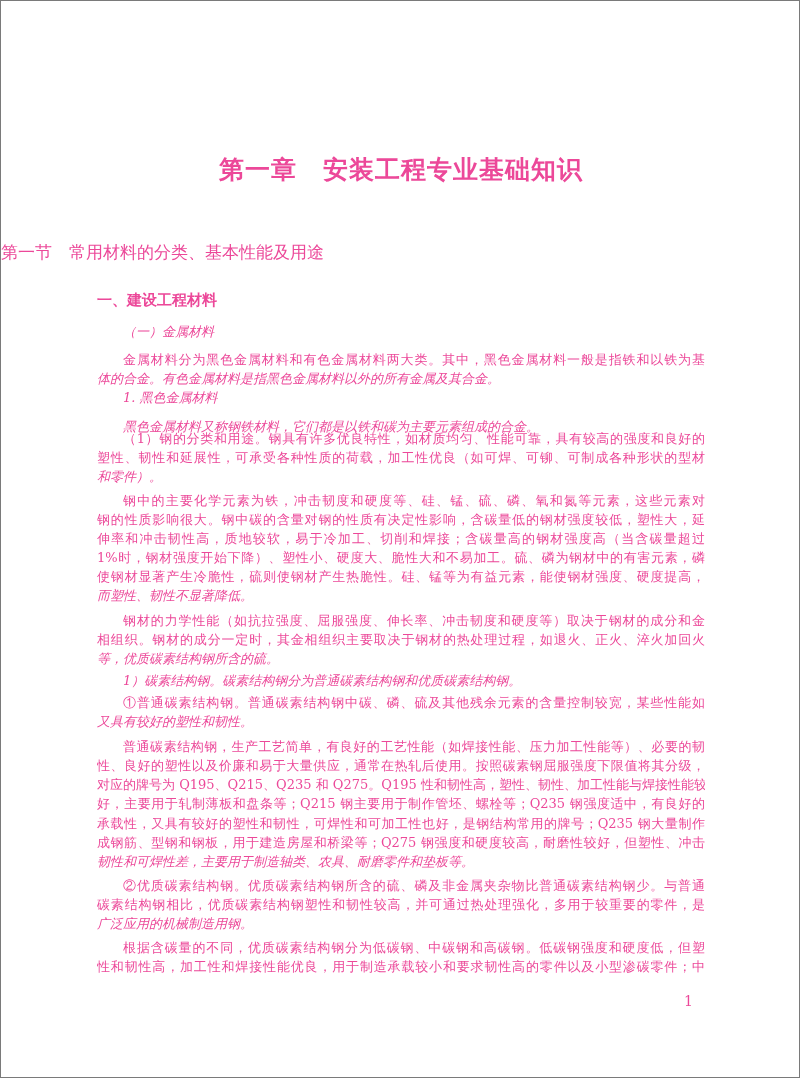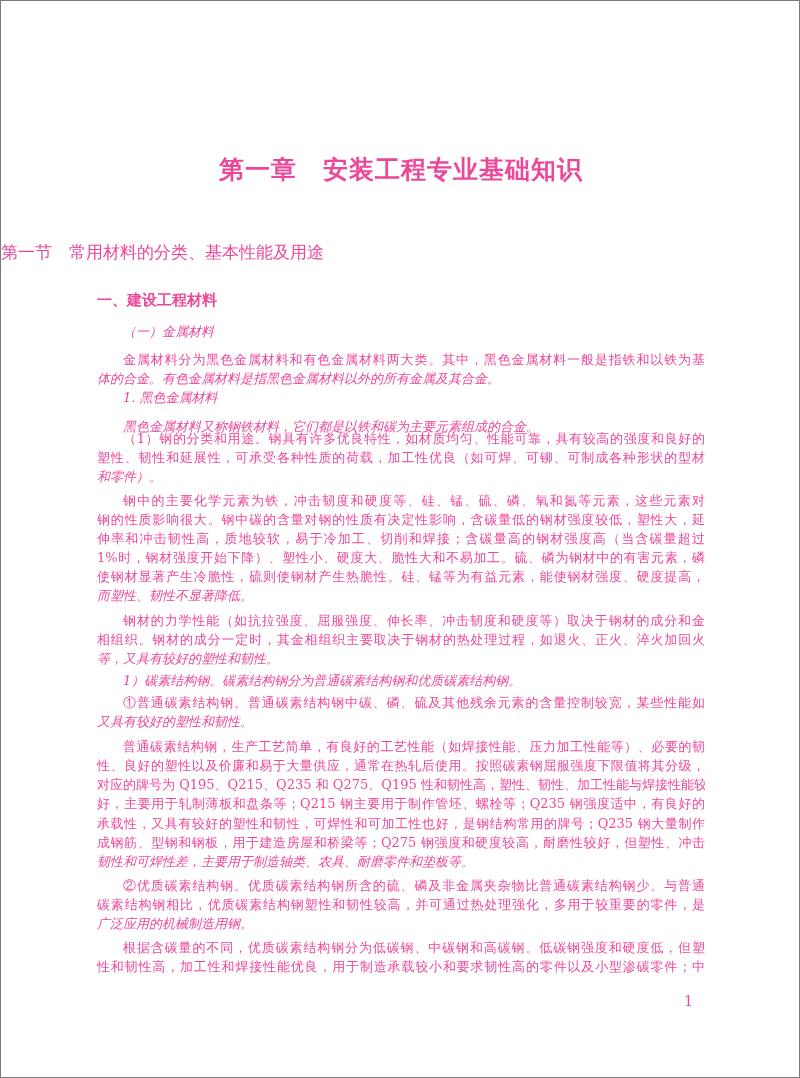--- a/index.html
+++ b/index.html
@@ -39,21 +39,21 @@
       <div class="txt line" style="top: 448px;">塑性、韧性和延展性，可承受各种性质的荷载，加工性优良（如可焊、可铆、可制成各种形状的型材</div>
       <div class="txt line last" style="top: 467px;">和零件）。</div>
       <div class="txt line indent" style="top: 491px;">钢中的主要化学元素为铁，冲击韧度和硬度等、硅、锰、硫、磷、氧和氮等元素，这些元素对</div>
       <div class="txt line" style="top: 510px;">钢的性质影响很大。钢中碳的含量对钢的性质有决定性影响，含碳量低的钢材强度较低，塑性大，延</div>
       <div class="txt line" style="top: 529px;">伸率和冲击韧性高，质地较软，易于冷加工、切削和焊接；含碳量高的钢材强度高（当含碳量超过</div>
       <div class="txt line" style="top: 548px;">1%时，钢材强度开始下降）、塑性小、硬度大、脆性大和不易加工。硫、磷为钢材中的有害元素，磷</div>
       <div class="txt line" style="top: 567px;">使钢材显著产生冷脆性，硫则使钢材产生热脆性。硅、锰等为有益元素，能使钢材强度、硬度提高，</div>
       <div class="txt line last" style="top: 586px;">而塑性、韧性不显著降低。</div>
       <div class="txt line indent" style="top: 611px;">钢材的力学性能（如抗拉强度、屈服强度、伸长率、冲击韧度和硬度等）取决于钢材的成分和金</div>
       <div class="txt line" style="top: 630px;">相组织。钢材的成分一定时，其金相组织主要取决于钢材的热处理过程，如退火、正火、淬火加回火</div>
-      <div class="txt line last" style="top: 649px;">等，又具有较好的塑性和韧性。</div>
+      <div class="txt line last" style="top: 649px;">等，优质碳素结构钢所含的硫。</div>
       <div class="txt line indent last" style="top: 671px;">1）碳素结构钢。碳素结构钢分为普通碳素结构钢和优质碳素结构钢。</div>
       <div class="txt line indent" style="top: 693px;">①普通碳素结构钢。普通碳素结构钢中碳、磷、硫及其他残余元素的含量控制较宽，某些性能如</div>
       <div class="txt line last" style="top: 712px;">又具有较好的塑性和韧性。</div>
       <div class="txt line indent" style="top: 737px;">普通碳素结构钢，生产工艺简单，有良好的工艺性能（如焊接性能、压力加工性能等）、必要的韧</div>
       <div class="txt line" style="top: 756px;">性、良好的塑性以及价廉和易于大量供应，通常在热轧后使用。按照碳素钢屈服强度下限值将其分级，</div>
       <div class="txt line" style="top: 775px;">对应的牌号为 Q195、Q215、Q235 和 Q275。Q195 性和韧性高，塑性、韧性、加工性能与焊接性能较</div>
       <div class="txt line" style="top: 794px;">好，主要用于轧制薄板和盘条等；Q215 钢主要用于制作管坯、螺栓等；Q235 钢强度适中，有良好的</div>
       <div class="txt line" style="top: 814px;">承载性，又具有较好的塑性和韧性，可焊性和可加工性也好，是钢结构常用的牌号；Q235 钢大量制作</div>
       <div class="txt line" style="top: 833px;">成钢筋、型钢和钢板，用于建造房屋和桥梁等；Q275 钢强度和硬度较高，耐磨性较好，但塑性、冲击</div>
       <div class="txt line last" style="top: 852px;">韧性和可焊性差，主要用于制造轴类、农具、耐磨零件和垫板等。</div>

